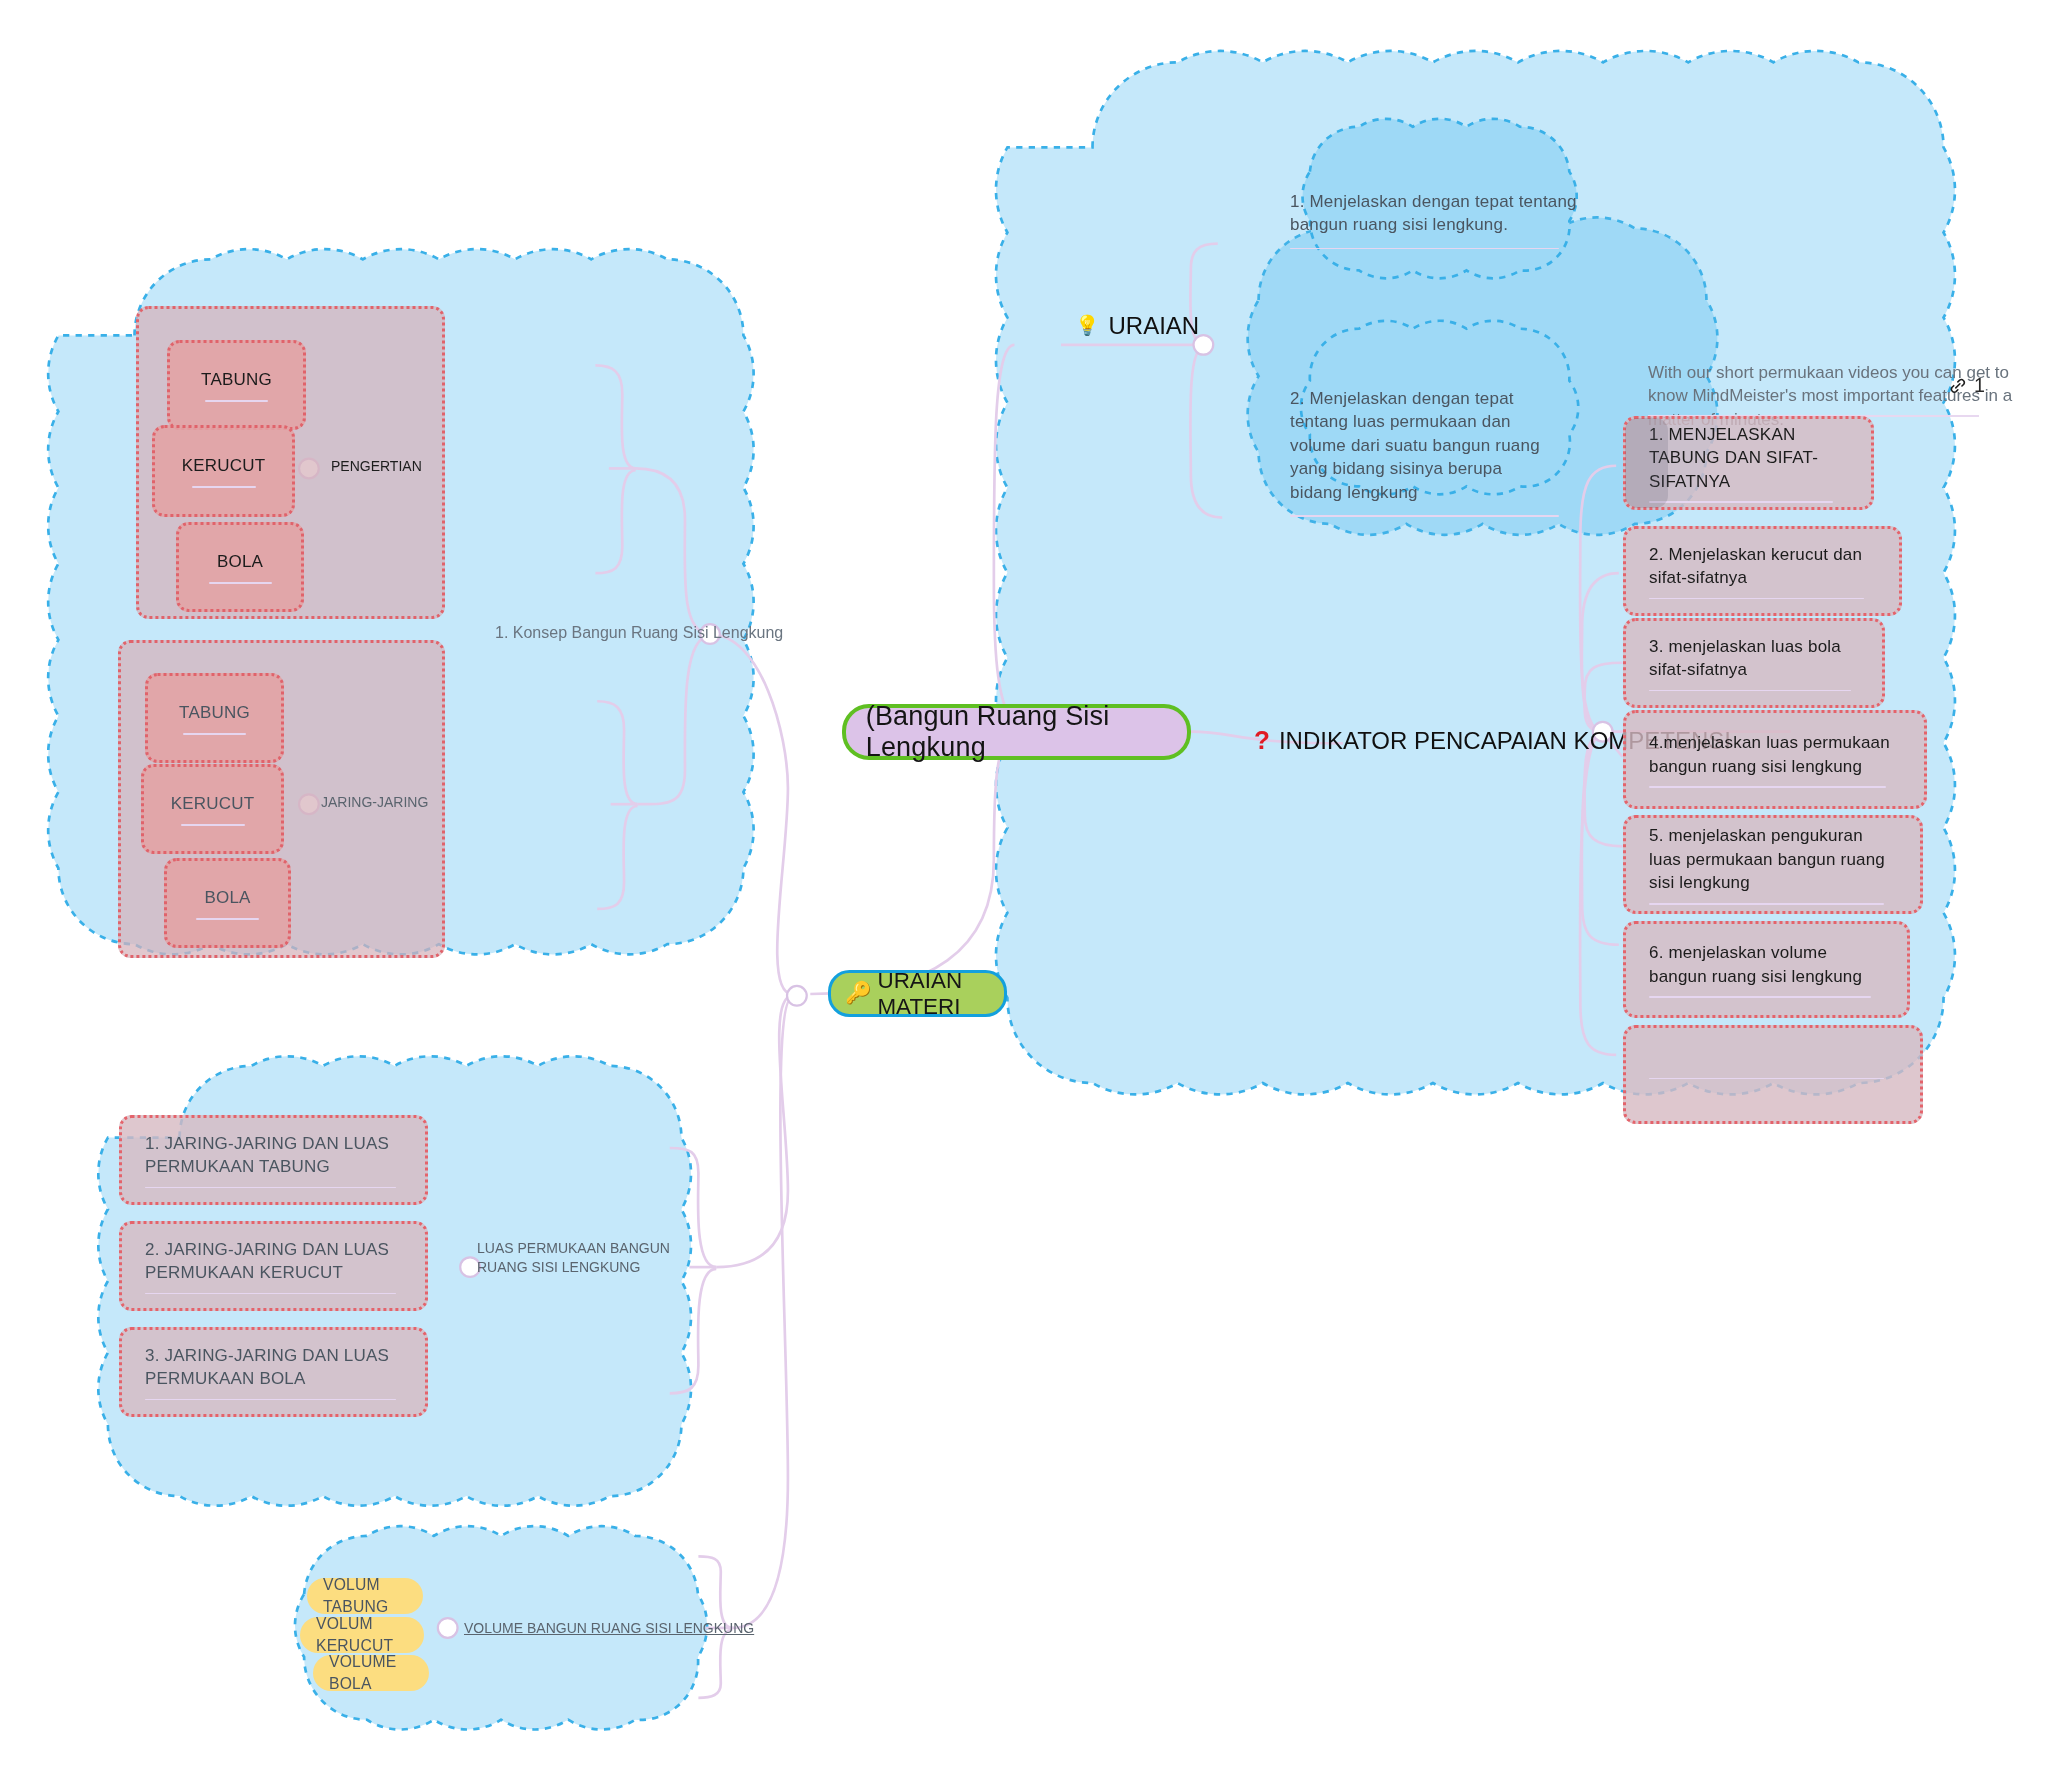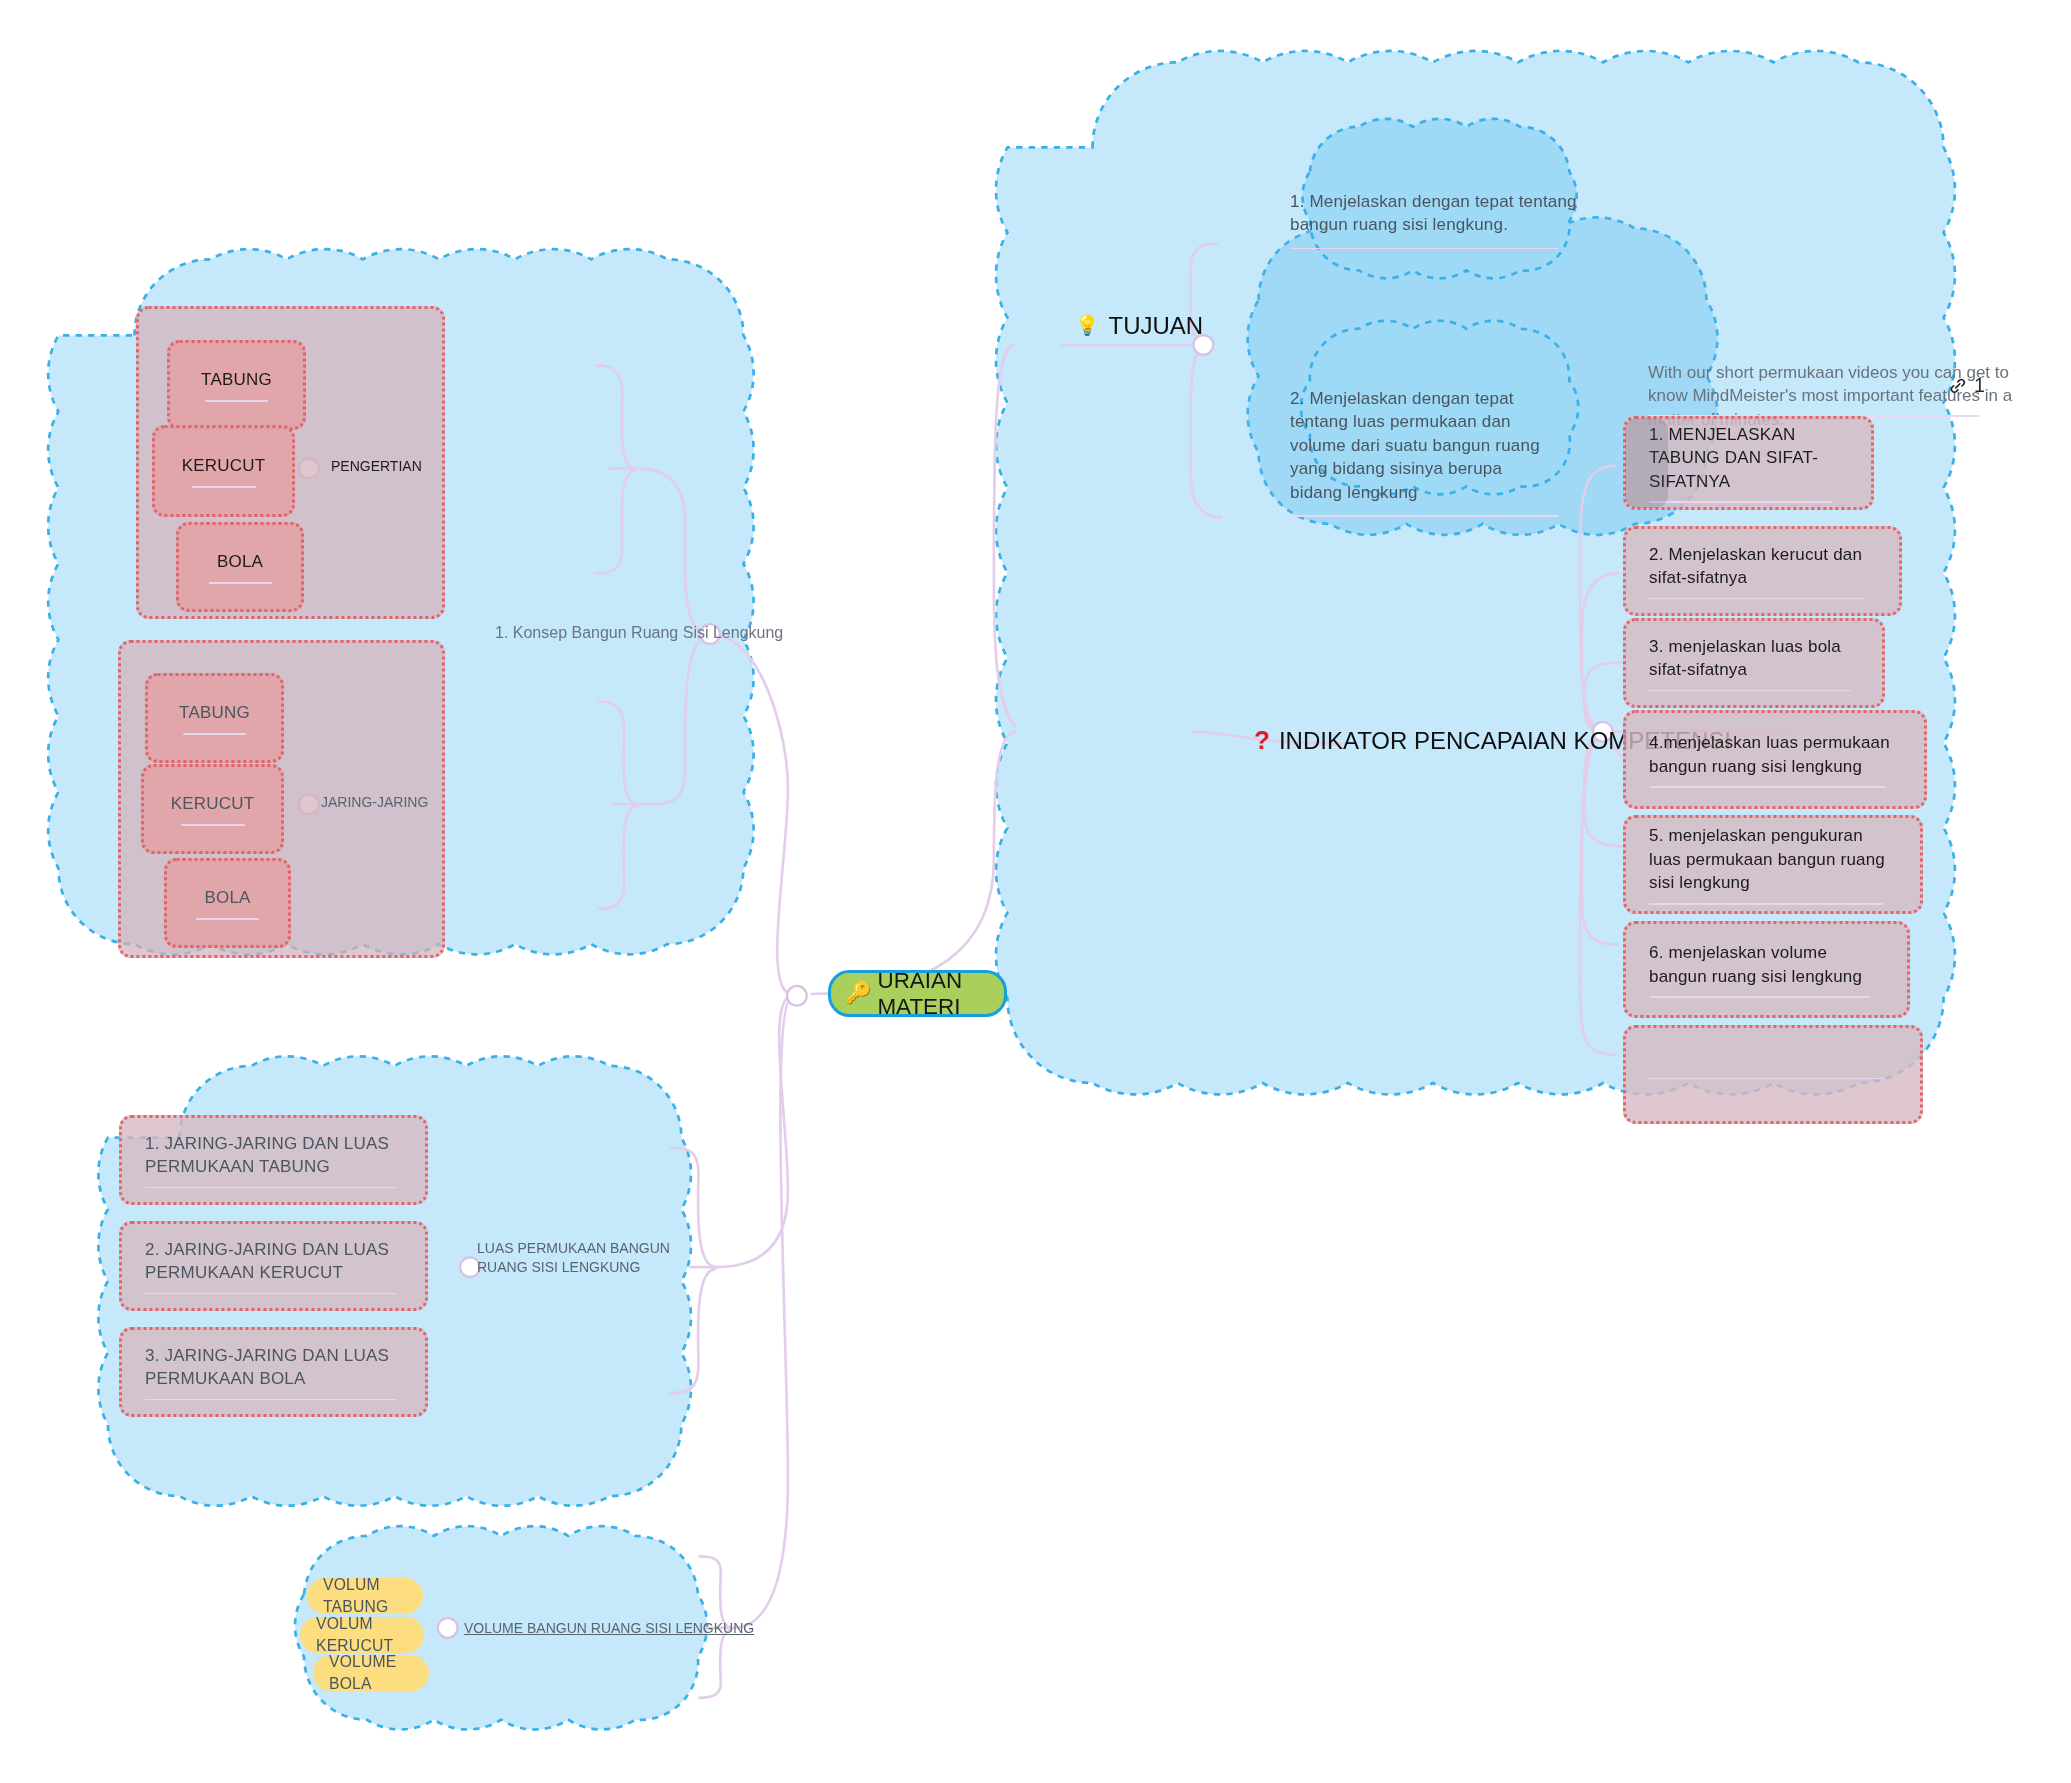--- a/index.html
+++ b/index.html
@@ -307,29 +307,32 @@
   </div>
   <div class="node pill" style="left:300px;top:1617px;width:124px;height:36px;">
     <div class="lbl sm">VOLUM KERUCUT</div>
   </div>
   <div class="node pill" style="left:313px;top:1655px;width:116px;height:36px;">
     <div class="lbl sm">VOLUME BOLA</div>
   </div>
 
   <div class="branch-label" style="left:464px;top:1619px;text-decoration:underline;">VOLUME BANGUN RUANG SISI LENGKUNG</div>
 
+  <div class="root" style="left:842px;top:704px;width:349px;height:56px;">
+    <span>(Bangun Ruang Sisi Lengkung</span>
+  </div>
 
   <div class="uraian" style="left:828px;top:970px;width:179px;height:47px;">
     <span class="emoji">🔑</span>
     <span>URAIAN MATERI</span>
   </div>
 
   <div class="topic-head" style="left:1075px;top:312px;">
     <span class="emoji small">💡</span>
-    <span>TUJUAN</span>
+    <span>URAIAN</span>
   </div>
 
   <div class="node" style="left:1290px;top:190px;width:296px;height:63px;">
     <div class="lbl">1. Menjelaskan dengan tepat tentang bangun ruang sisi lengkung.</div>
     <div class="ul" style="width:269px;margin-top:10.7px;"></div>
   </div>
 
   <div class="node" style="left:1290px;top:387px;width:269px;height:99px;">
     <div class="lbl">2. Menjelaskan dengan tepat tentang luas permukaan dan volume dari suatu bangun ruang yang bidang sisinya berupa bidang lengkung</div>
     <div class="ul" style="width:269px;margin-top:10.7px;"></div>

